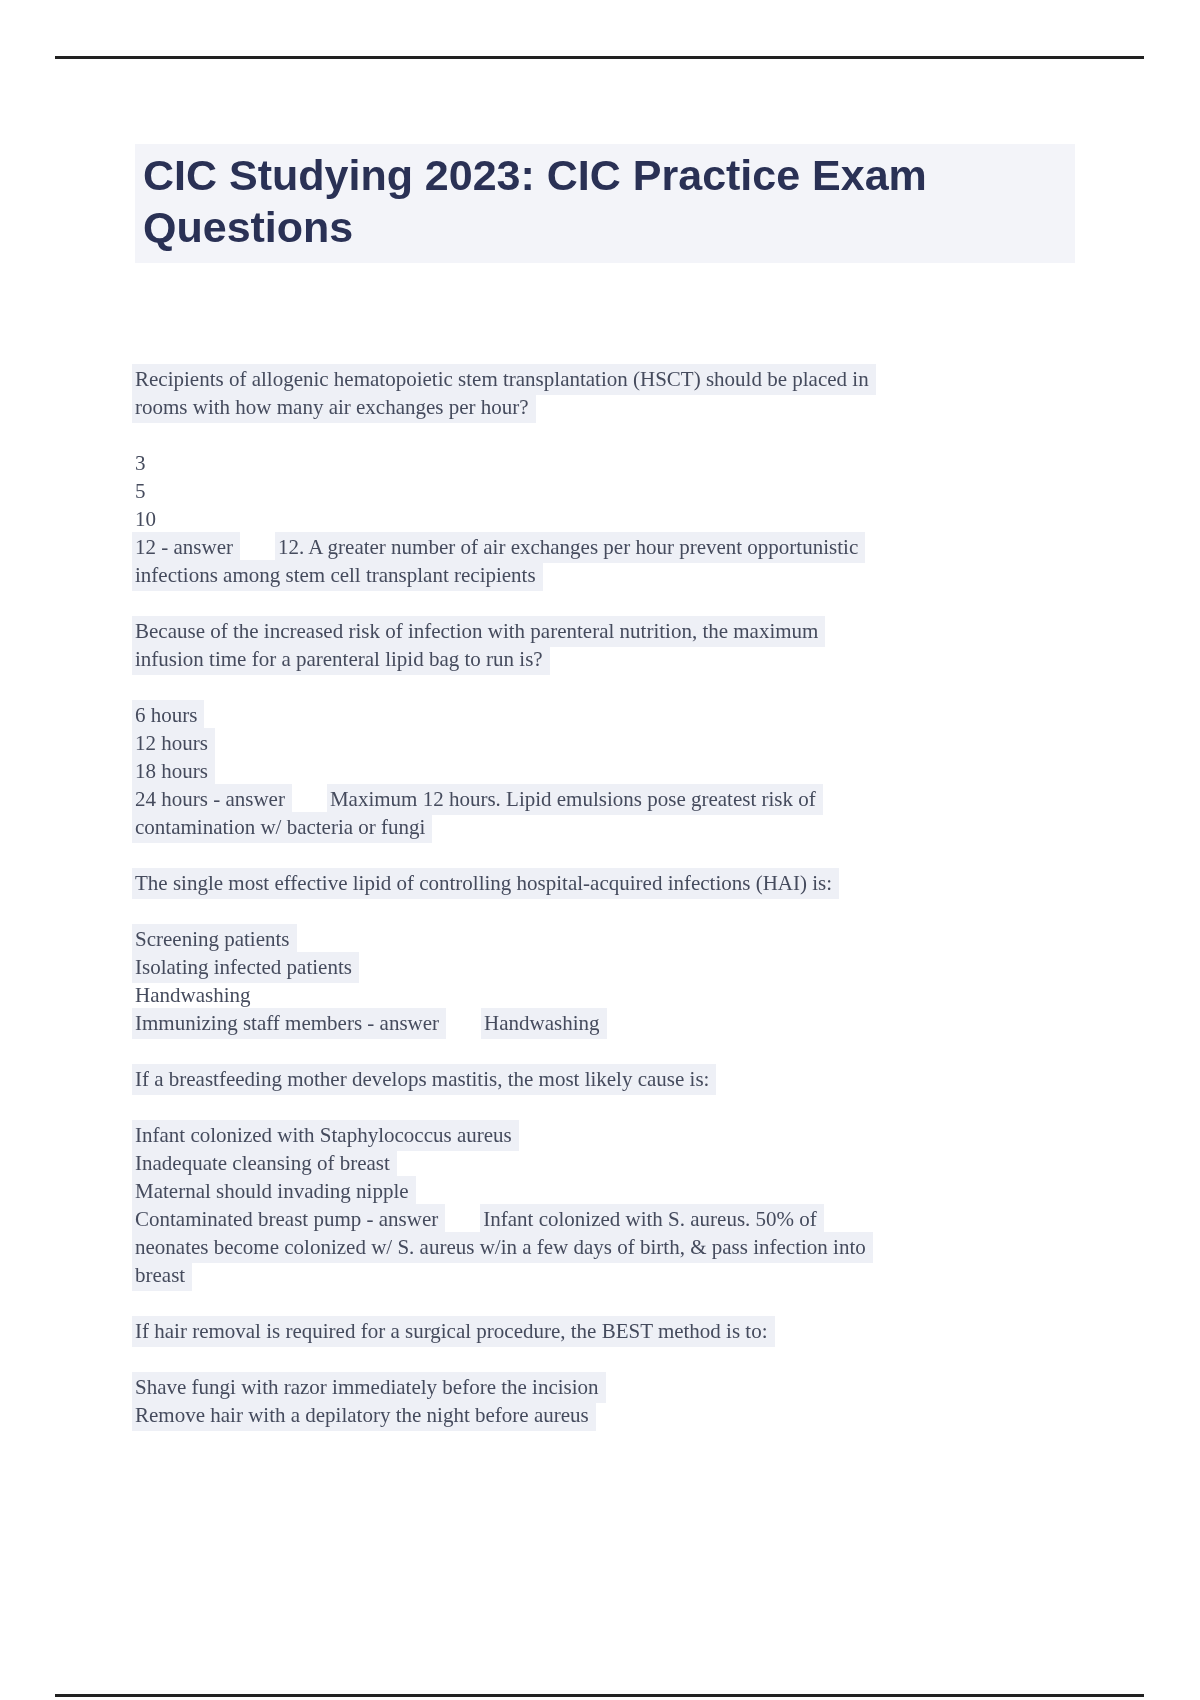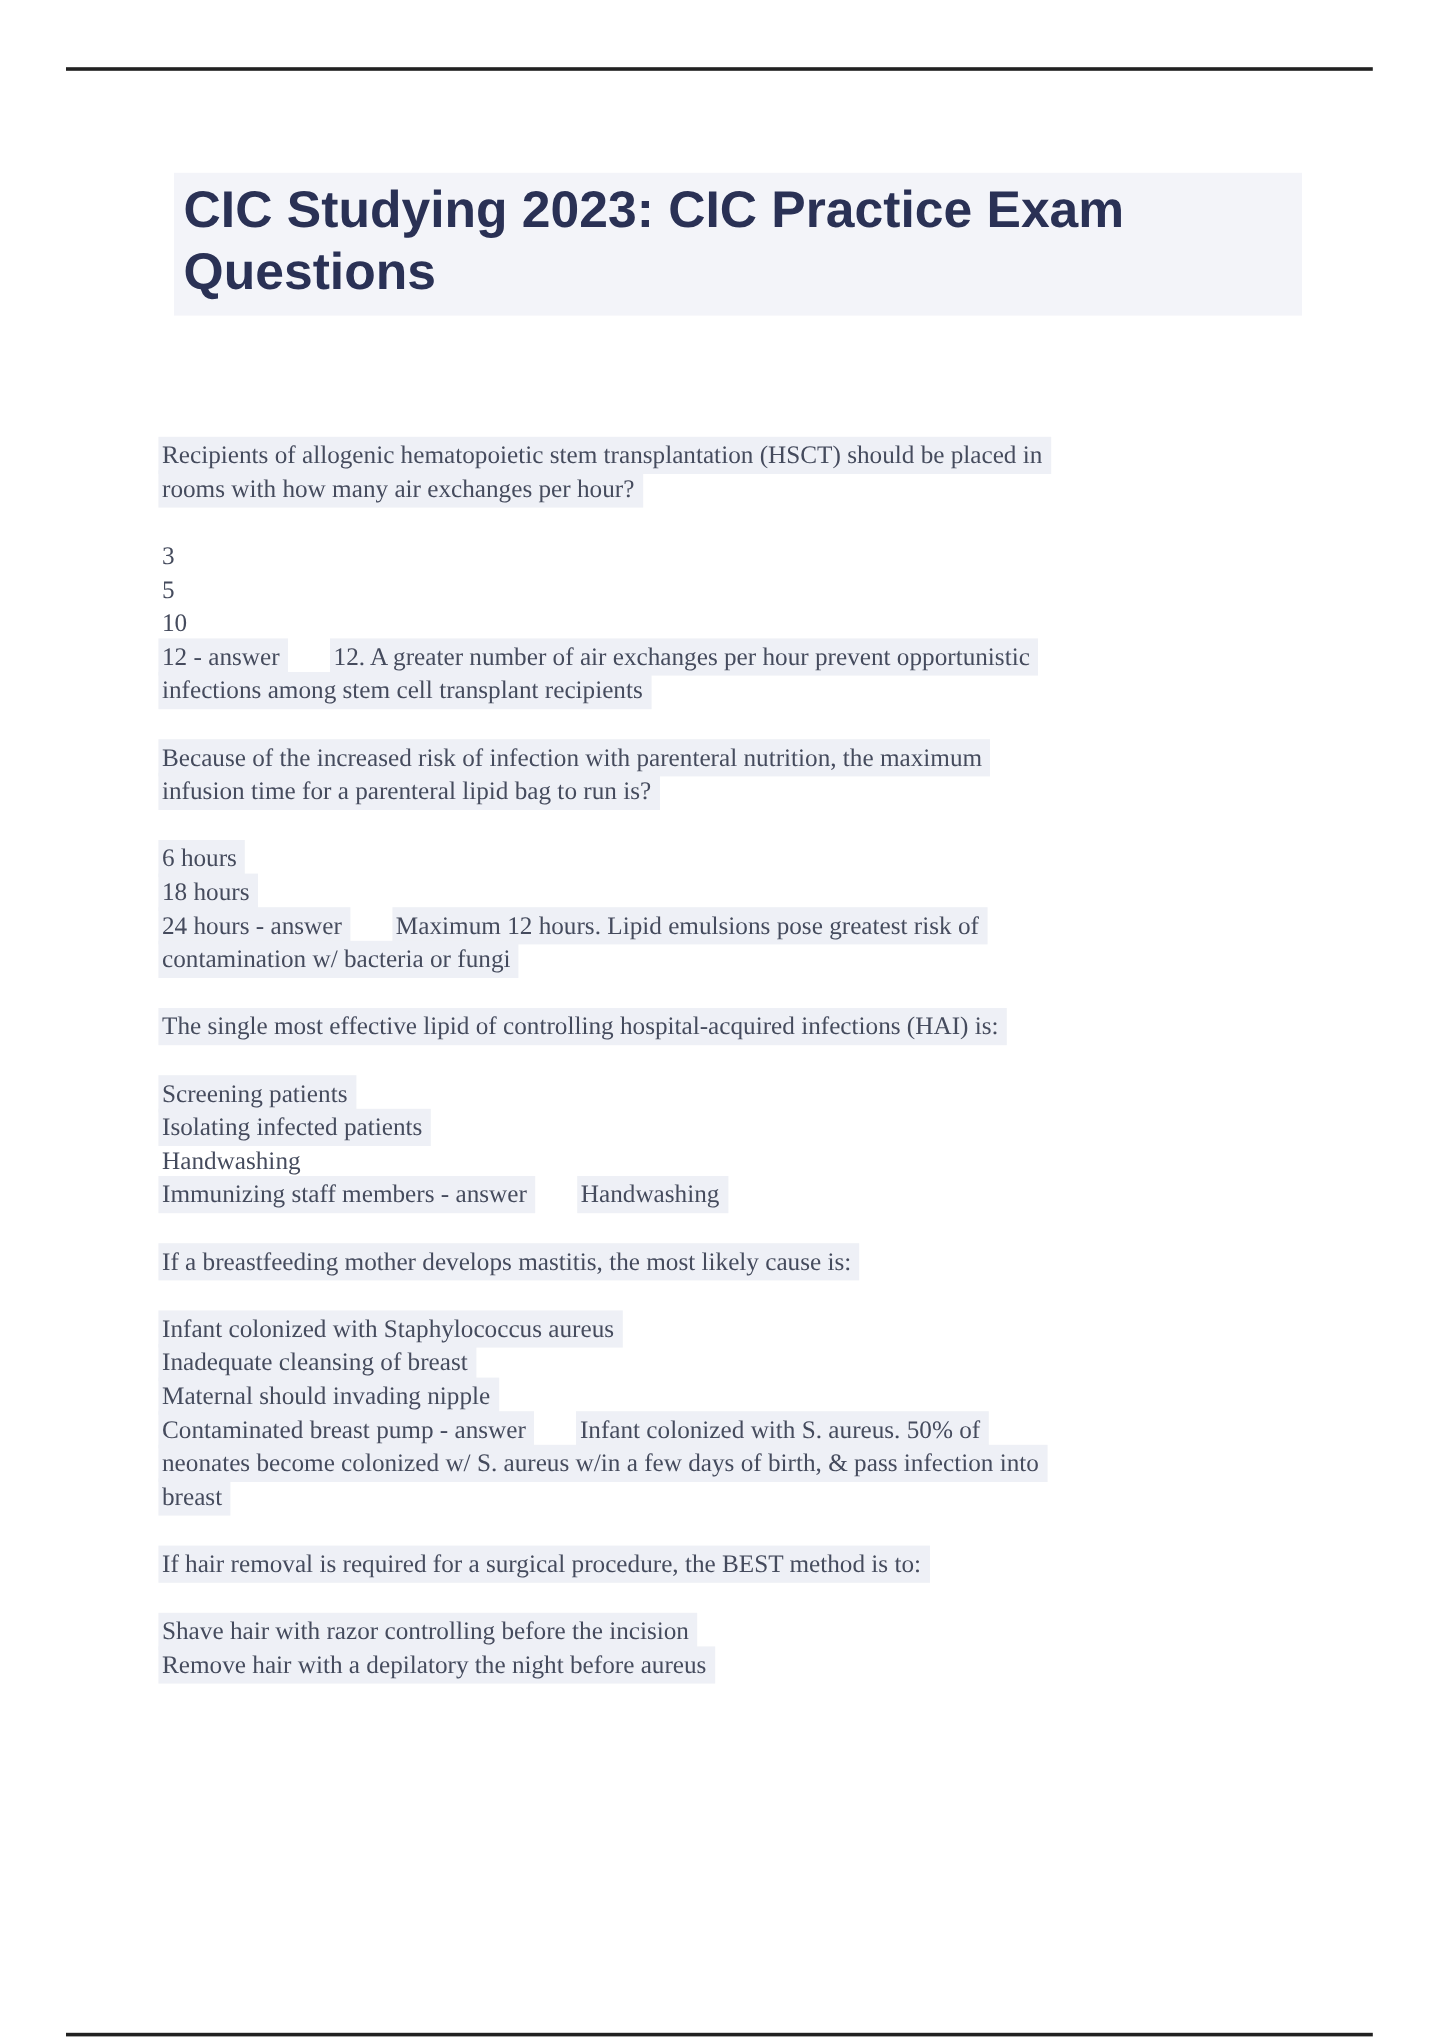--- a/index.html
+++ b/index.html
@@ -15,21 +15,21 @@
     position: absolute;
     left: 55px;
     width: 1089px;
     height: 3px;
     background: var(--rule, #212121);
   }
   #top-rule { top: 56px; }
   #bottom-rule { top: 1694px; }
   #title-block {
     position: absolute;
-    left: 145px;
+    left: 135px;
     top: 144px;
     width: 940px;
     box-sizing: border-box;
     background: var(--title-hl, #f3f4f9);
     padding: 5px 6px 10px 8px;
     font-weight: bold;
     font-size: 43px;
     line-height: 52px;
     color: var(--title-text, #2a3155);
   }
@@ -74,20 +74,21 @@
       <div class="line"><span class="seg">3</span></div>
       <div class="line"><span class="seg">5</span></div>
       <div class="line"><span class="seg">10</span></div>
       <div class="line"><span class="seg hl">12 - answer</span><span class="gap"></span><span class="seg hl">12. A greater number of air exchanges per hour prevent opportunistic</span></div>
       <div class="line"><span class="seg hl">infections among stem cell transplant recipients</span></div>
       <div class="line"></div>
       <div class="line"><span class="seg hl">Because of the increased risk of infection with parenteral nutrition, the maximum</span></div>
       <div class="line"><span class="seg hl">infusion time for a parenteral lipid bag to run is?</span></div>
       <div class="line"></div>
       <div class="line"><span class="seg hl">6 hours</span></div>
+      <div class="line"><span class="seg hl">12 hours</span></div>
       <div class="line"><span class="seg hl">18 hours</span></div>
       <div class="line"><span class="seg hl">24 hours - answer</span><span class="gap"></span><span class="seg hl">Maximum 12 hours. Lipid emulsions pose greatest risk of</span></div>
       <div class="line"><span class="seg hl">contamination w/ bacteria or fungi</span></div>
       <div class="line"></div>
       <div class="line"><span class="seg hl">The single most effective lipid of controlling hospital-acquired infections (HAI) is:</span></div>
       <div class="line"></div>
       <div class="line"><span class="seg hl">Screening patients</span></div>
       <div class="line"><span class="seg hl">Isolating infected patients</span></div>
       <div class="line"><span class="seg">Handwashing</span></div>
       <div class="line"><span class="seg hl">Immunizing staff members - answer</span><span class="gap"></span><span class="seg hl">Handwashing</span></div>
@@ -96,17 +97,17 @@
       <div class="line"></div>
       <div class="line"><span class="seg hl">Infant colonized with Staphylococcus aureus</span></div>
       <div class="line"><span class="seg hl">Inadequate cleansing of breast</span></div>
       <div class="line"><span class="seg hl">Maternal should invading nipple</span></div>
       <div class="line"><span class="seg hl">Contaminated breast pump - answer</span><span class="gap"></span><span class="seg hl">Infant colonized with S. aureus. 50% of</span></div>
       <div class="line"><span class="seg hl">neonates become colonized w/ S. aureus w/in a few days of birth, &amp; pass infection into</span></div>
       <div class="line"><span class="seg hl">breast</span></div>
       <div class="line"></div>
       <div class="line"><span class="seg hl">If hair removal is required for a surgical procedure, the BEST method is to:</span></div>
       <div class="line"></div>
-      <div class="line"><span class="seg hl">Shave hair with razor controlling before the incision</span></div>
+      <div class="line"><span class="seg hl">Shave fungi with razor immediately before the incision</span></div>
       <div class="line"><span class="seg hl">Remove hair with a depilatory the night before aureus</span></div>
     </div>
   <div id="bottom-rule" class="rule"></div>
 </div>
 
 </body></html>

